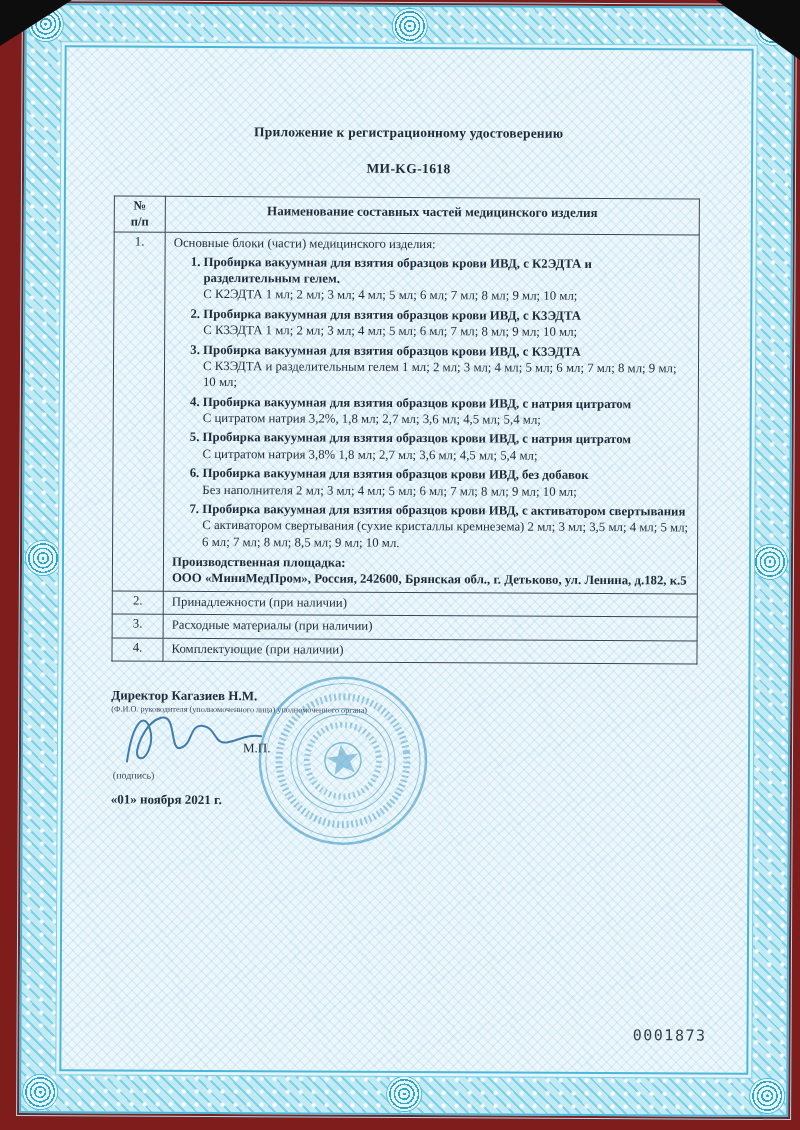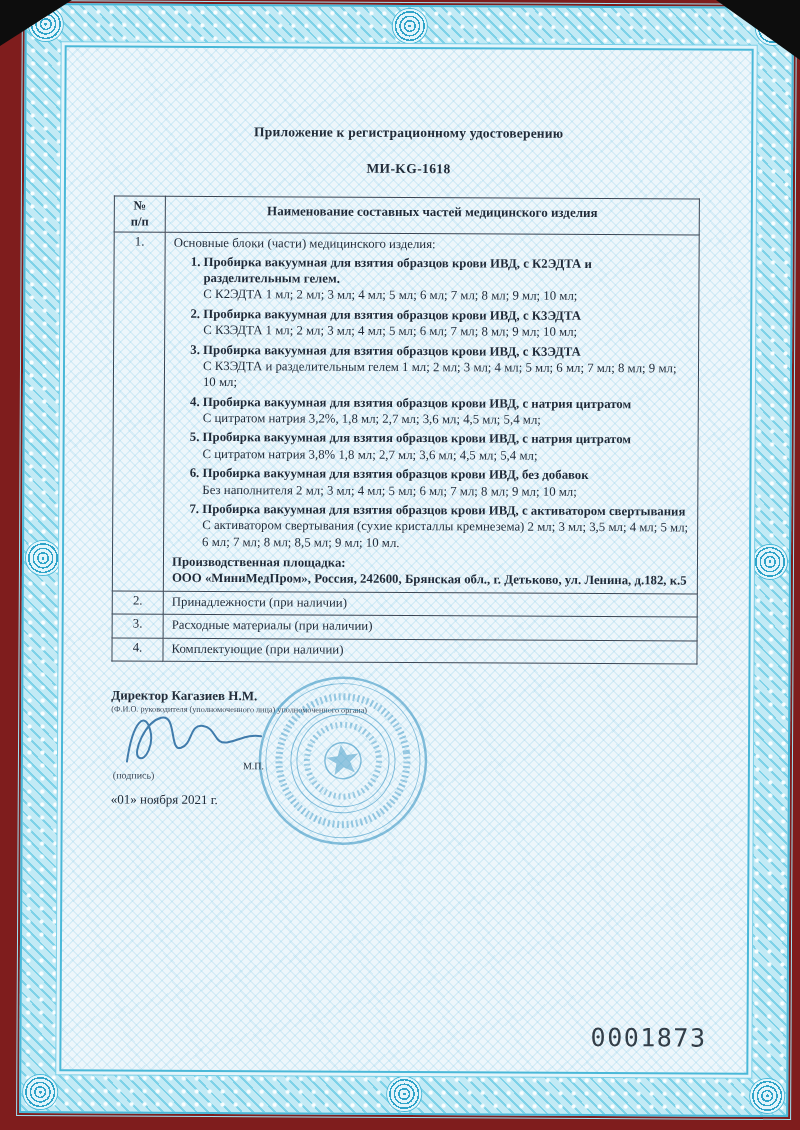--- a/index.html
+++ b/index.html
@@ -69,28 +69,28 @@
   ol.items { margin:2px 0 4px 0; padding-left:30px; }
   ol.items li { font-weight:bold; margin-bottom:3px; }
   .item-title { font-weight:bold; }
   .item-detail { font-weight:normal; }
   .prod-label, .prod-value { font-weight:bold; margin:0; }
 
   .sig-block { position:relative; margin:26px 0 0 48px; height:150px; font-size:13px; }
   .director-line { font-weight:bold; margin:0; }
   .caption { font-size:8.2px; color:#3a4656; margin:1px 0 0 0; }
   .podpis-caption { position:absolute; left:2px; top:82px; font-size:10px; color:#3a4656; }
-  .mp { position:absolute; left:132px; top:52px; font-size:10px;margin-top:20px; }
-  .date-line { position:absolute; left:0; top:104px; font-weight:normal; font-size:13px; }
+  .mp { position:absolute; left:132px; top:52px; font-size:13px; }
+  .date-line { position:absolute; left:0; top:104px; font-weight:bold; font-size:13px; }
 
   .signature-svg { position:absolute; left:8px; top:18px; }
   .stamp-svg { position:absolute; left:142px; top:-18px; opacity:.55; transform:rotate(-8deg); }
 
-  .serial { position:absolute; right:40px; bottom:20px;
-    font-family:"DejaVu Sans Mono", monospace; font-size:25px; letter-spacing:1.5px; color:#333e48; }
+  .serial { position:absolute; right:40px; bottom:28px;
+    font-family:"DejaVu Sans Mono", monospace; font-size:15px; letter-spacing:1.5px; color:#333e48; }
 </style>
 </head>
 <body>
 
 <div class="scan">
   <div class="corner corner-tl"></div>
   <div class="corner corner-tr"></div>
 
   <div class="frame">
     <div class="rosette r-tl"></div>

